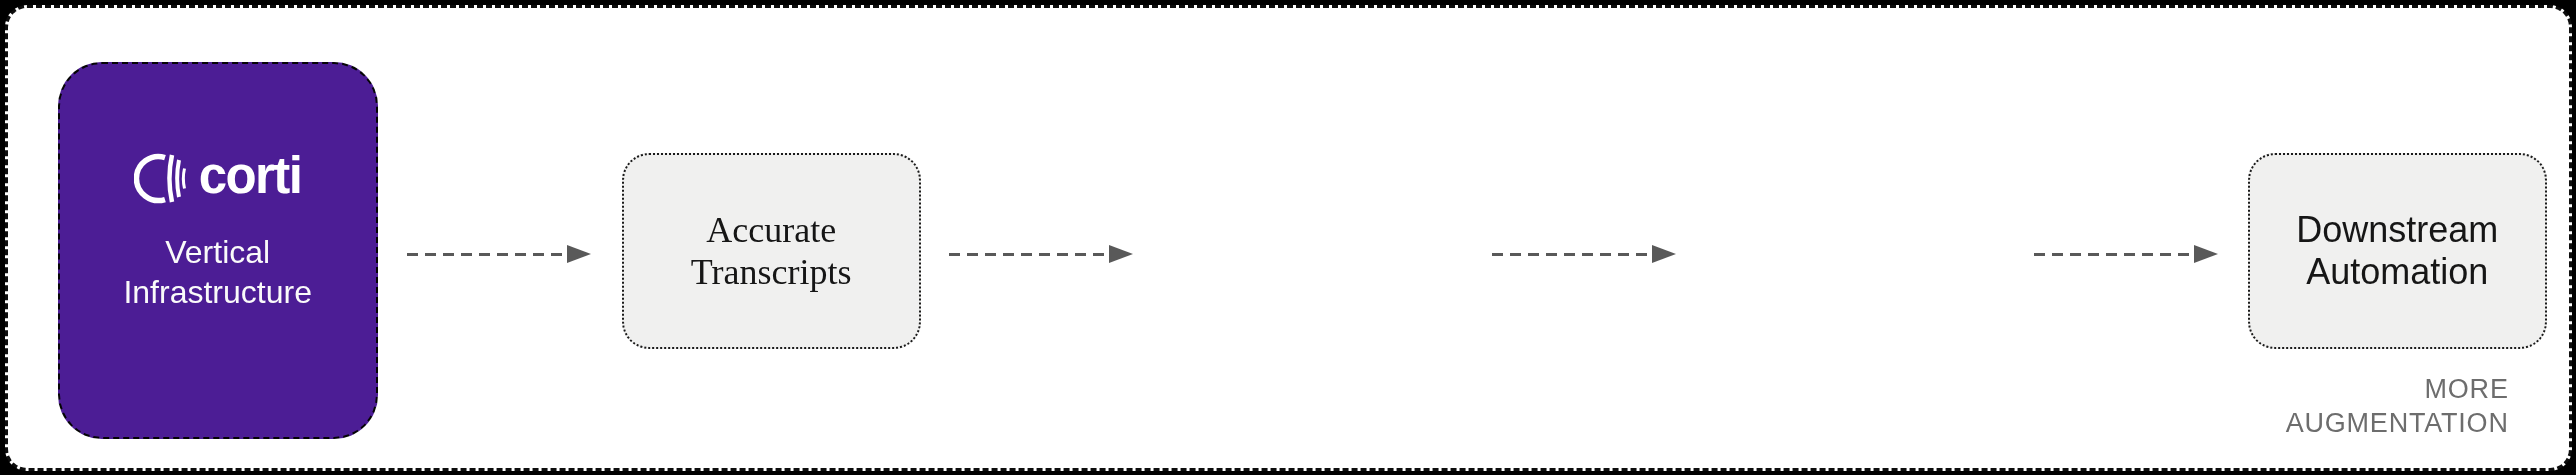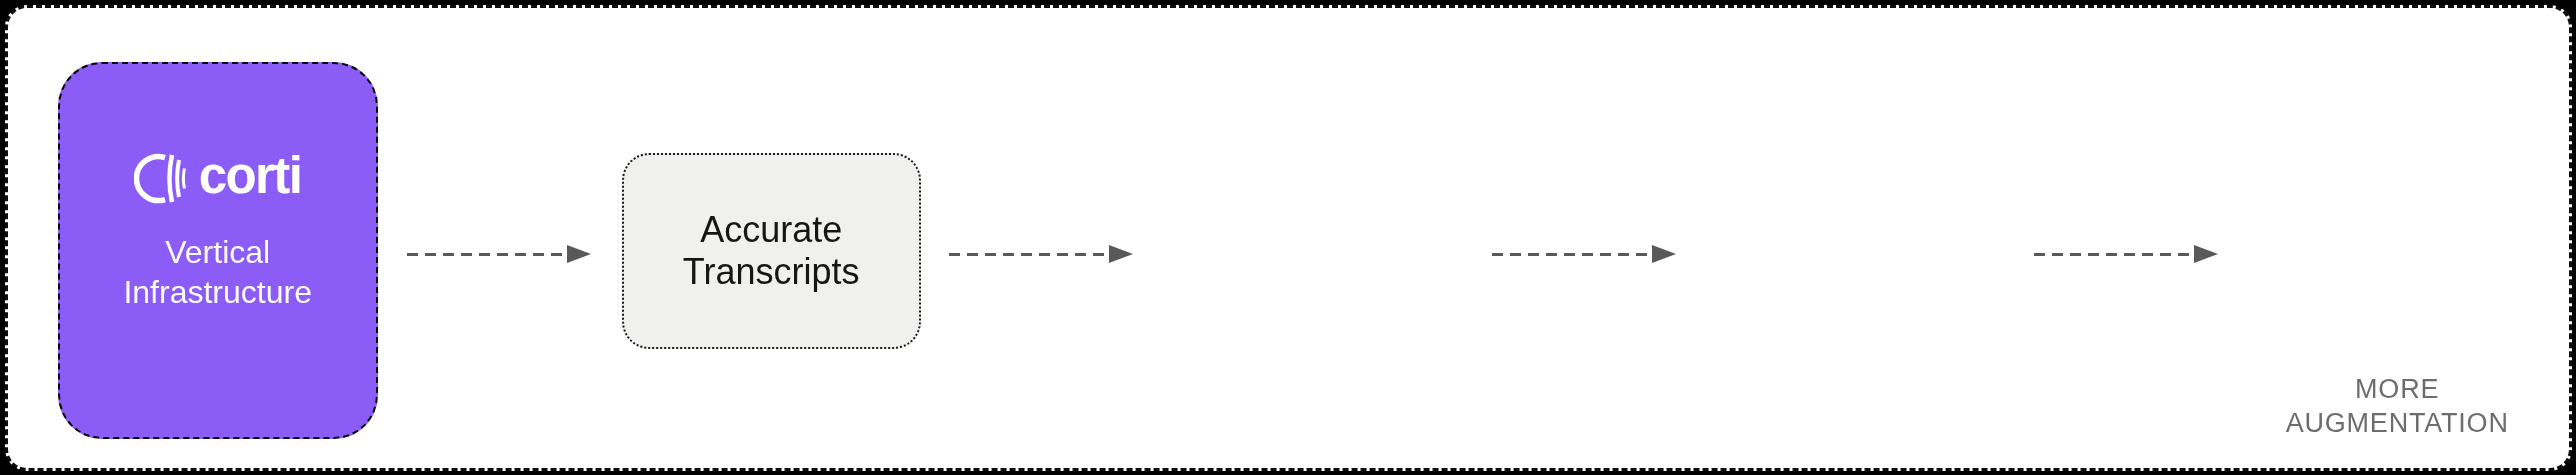--- a/index.html
+++ b/index.html
@@ -25,21 +25,21 @@
     background: #ffffff;
     border: 3.2px dashed #0d0d0d;
     border-radius: 22px;
   }
   
   .source-node {
     position: absolute;
     left: 50px; top: 54px;
     width: 320px; height: 377px;
     box-sizing: border-box;
-    background: #8b5cf6;
+    background: #4c1d95;
     border: 2.4px dashed #050505;
     border-radius: 44px;
     display: flex;
     flex-direction: column;
     align-items: center;
     padding-top: 89px;
   }
   .logo-row {
     display: flex;
     align-items: center;
@@ -76,42 +76,42 @@
     align-items: center;
     justify-content: center;
   }
   .step-label {
     color: #161616;
     font-size: 36px;
     line-height: 42px;
     text-align: center;
     white-space: pre-line;
   }
-  .step1 { left: 614px; }
+  .step1 { left: 614px; font-family: Liberation Serif, serif; }
   .step2 { left: 1156px; }
   .step3 { left: 1697px; }
   .step4 { left: 2240px; }
   
   .caption {
     position: absolute;
     top: 364px;
     width: 299px; height: 69px;
     display: flex;
     align-items: center;
     justify-content: center;
     text-align: center;
     color: #6d6d6d;
     font-size: 27px;
     line-height: 34px;
     letter-spacing: 0.8px;
     white-space: pre-line;
   }
   .cap2 { left: 1156px; }
   .cap3 { left: 1697px; }
-  .cap4 { left: 2240px; }
+  .cap4 { left: 2240px; text-align: right; }
   
   .arrow {
     position: absolute;
     top: 237px;
     width: 184px; height: 19px;
     display: flex;
     align-items: center;
   }
   .arrow-dash {
     flex: 1;
@@ -170,18 +170,22 @@
       <div class="arrow-dash"></div>
       <div class="arrow-head"></div>
     </div>
 
 
     <div class="arrow a4">
       <div class="arrow-dash"></div>
       <div class="arrow-head"></div>
     </div>
 
+    <div class="step-box step4">
+      <div class="step-label">Downstream
+Automation</div>
+    </div>
     <div class="caption cap4">MORE
 AUGMENTATION</div>
 
   </div>
 </div>
 
 
 </body></html>

